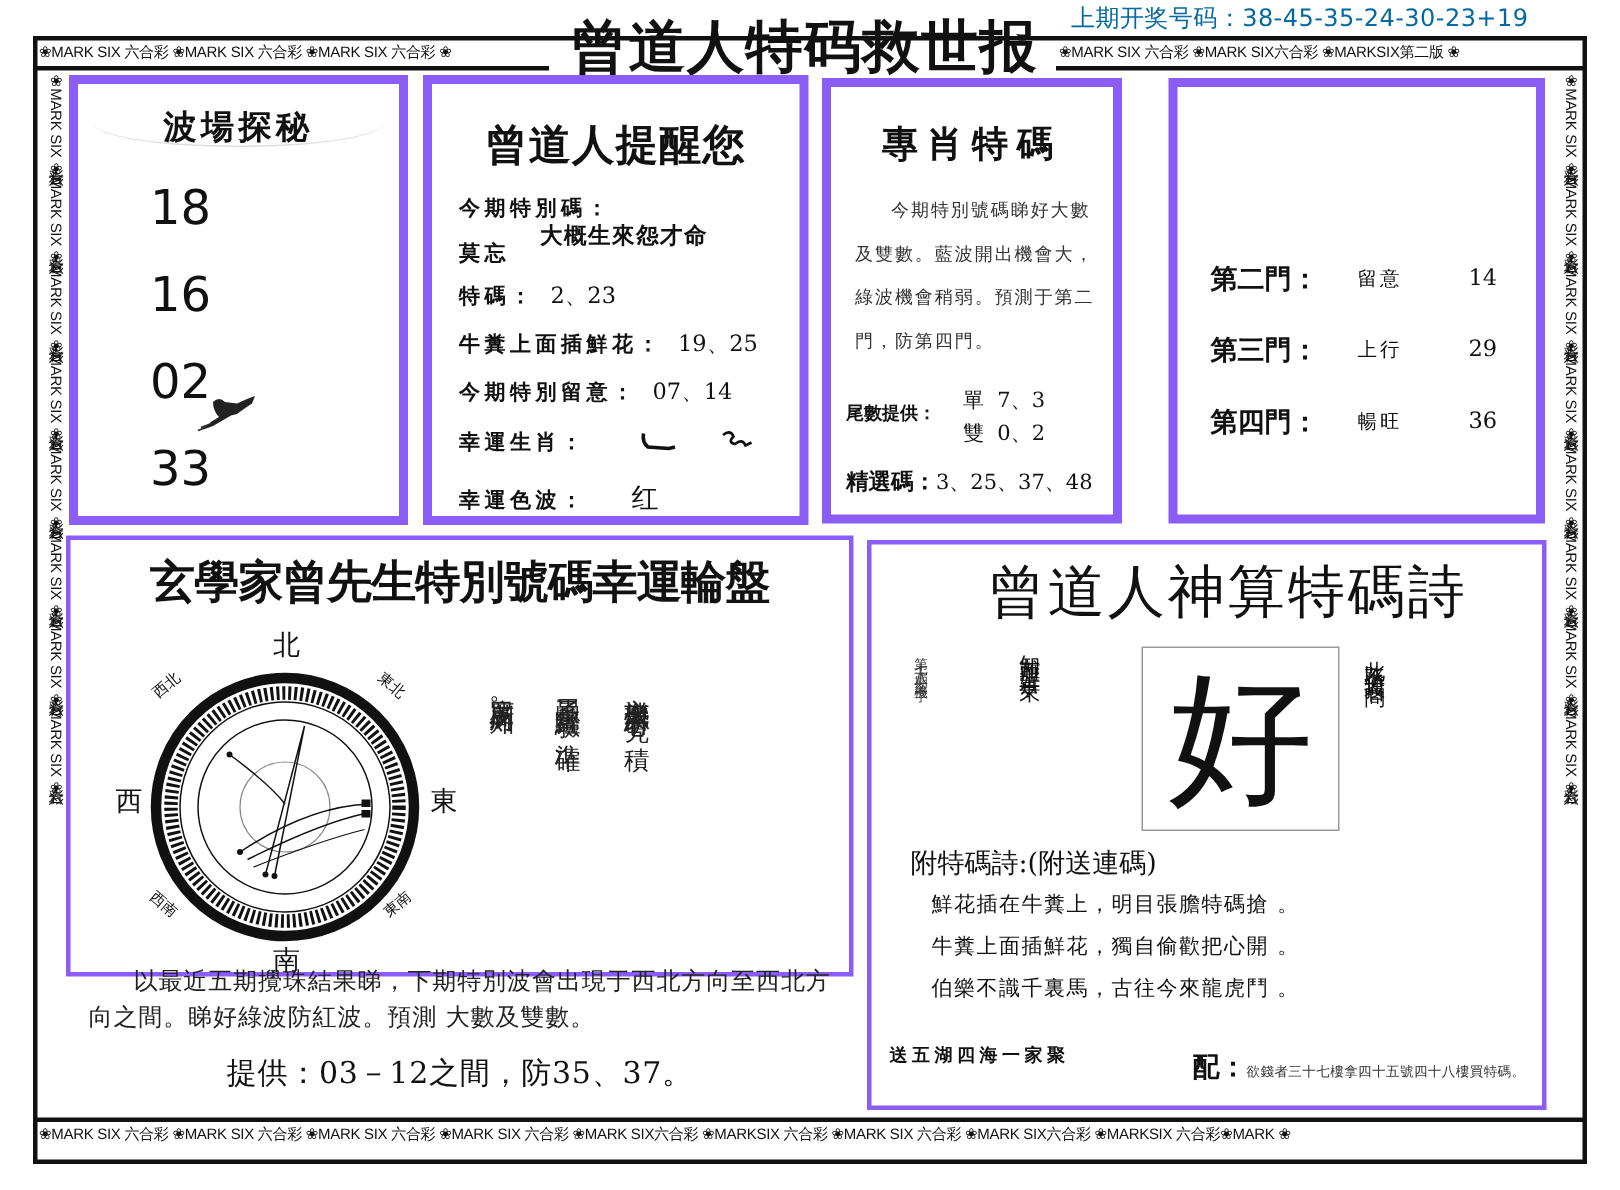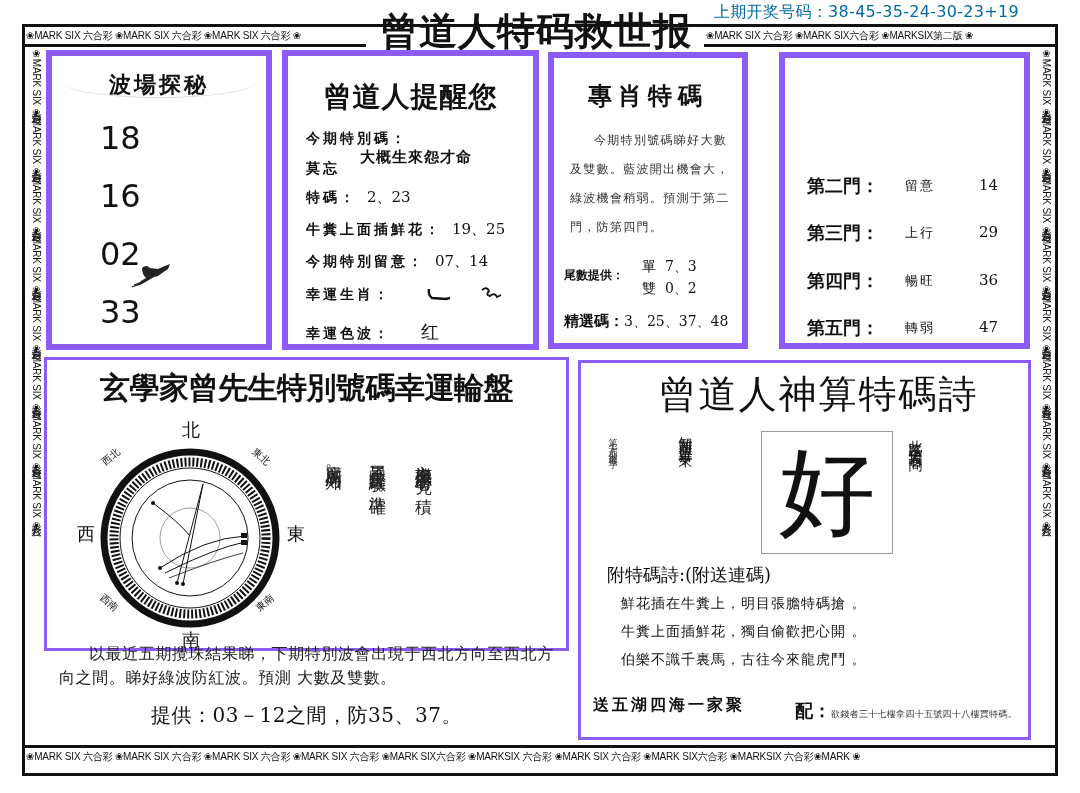--- a/index.html
+++ b/index.html
@@ -66,21 +66,21 @@
 
   
   .p6 .title { position: absolute; left: 0; right: 0; top: 6px; text-align: center; font-family: "DejaVu Sans", sans-serif; font-size: 38px; letter-spacing: 2px; padding-left: 28px; }
   .p6 .vsmall { position: absolute; left: 26px; top: 68px; writing-mode: vertical-rl; font-size: 9px; line-height: 12px; letter-spacing: 3px; color: #333; }
   .p6 .vmid { position: absolute; left: 96px; top: 62px; writing-mode: vertical-rl; font-size: 14px; line-height: 18px; letter-spacing: 3px; }
   .p6 .bigbox { position: absolute; left: 180px; top: 68px; width: 132px; height: 123px; border: 1px solid #999; text-align: center; font-family: "DejaVu Sans", sans-serif; font-size: 96px; line-height: 120px; }
   .p6 .vright { position: absolute; left: 326px; top: 66px; writing-mode: vertical-rl; font-size: 14px; line-height: 18px; letter-spacing: 3px; }
   .p6 .sub { position: absolute; left: 26px; top: 200px; font-size: 18px; }
   .p6 .poem { position: absolute; left: 40px; top: 226px; width: 370px; font-family: "DejaVu Sans", sans-serif; font-size: 14px; line-height: 28px; letter-spacing: 1px; }
   .p6 .poem div { white-space: nowrap; }
-  .p6 .send { position: absolute; left: 12px; top: 332px; font-size: 16px; font-weight: bold; letter-spacing: 3px; white-space: nowrap; }
+  .p6 .send { position: absolute; left: 12px; top: 332px; font-size: 12px; font-weight: bold; letter-spacing: 3px; white-space: nowrap; }
   .p6 .match { position: absolute; left: 214px; top: 336px; white-space: nowrap; }
   .p6 .match .lbl { font-size: 18px; font-weight: bold; }
   .p6 .match .val { font-size: 9px; letter-spacing: 0.3px; color: #333; }
 </style>
 </head>
 <body>
 
 <div class="main-title">曾道人特码救世报</div>
 <div class="last-draw">
   <span>上期开奖号码：</span><span>38-45-35-24-30-23+19</span>
@@ -152,25 +152,20 @@
     </div>
   <div class="door" style="top:163px;">
       <span class="name">第三門：</span>
       <span class="desc">上行</span>
       <span class="num">29</span>
     </div>
   <div class="door" style="top:211px;">
       <span class="name">第四門：</span>
       <span class="desc">暢旺</span>
       <span class="num">36</span>
-    </div>
-  <div class="door" style="top:258px;">
-      <span class="name">第五門：</span>
-      <span class="desc">轉弱</span>
-      <span class="num">47</span>
     </div>
 </div>
 
 <div class="panel p5">
   <div class="title">玄學家曾先生特別號碼幸運輪盤</div>
   <div class="compass">
     <svg width="250" height="230" viewBox="0 0 250 230">
       <defs>
         <pattern id="ticks" patternUnits="userSpaceOnUse" width="4" height="4">
             <rect width="2" height="4" fill="#111"></rect>

